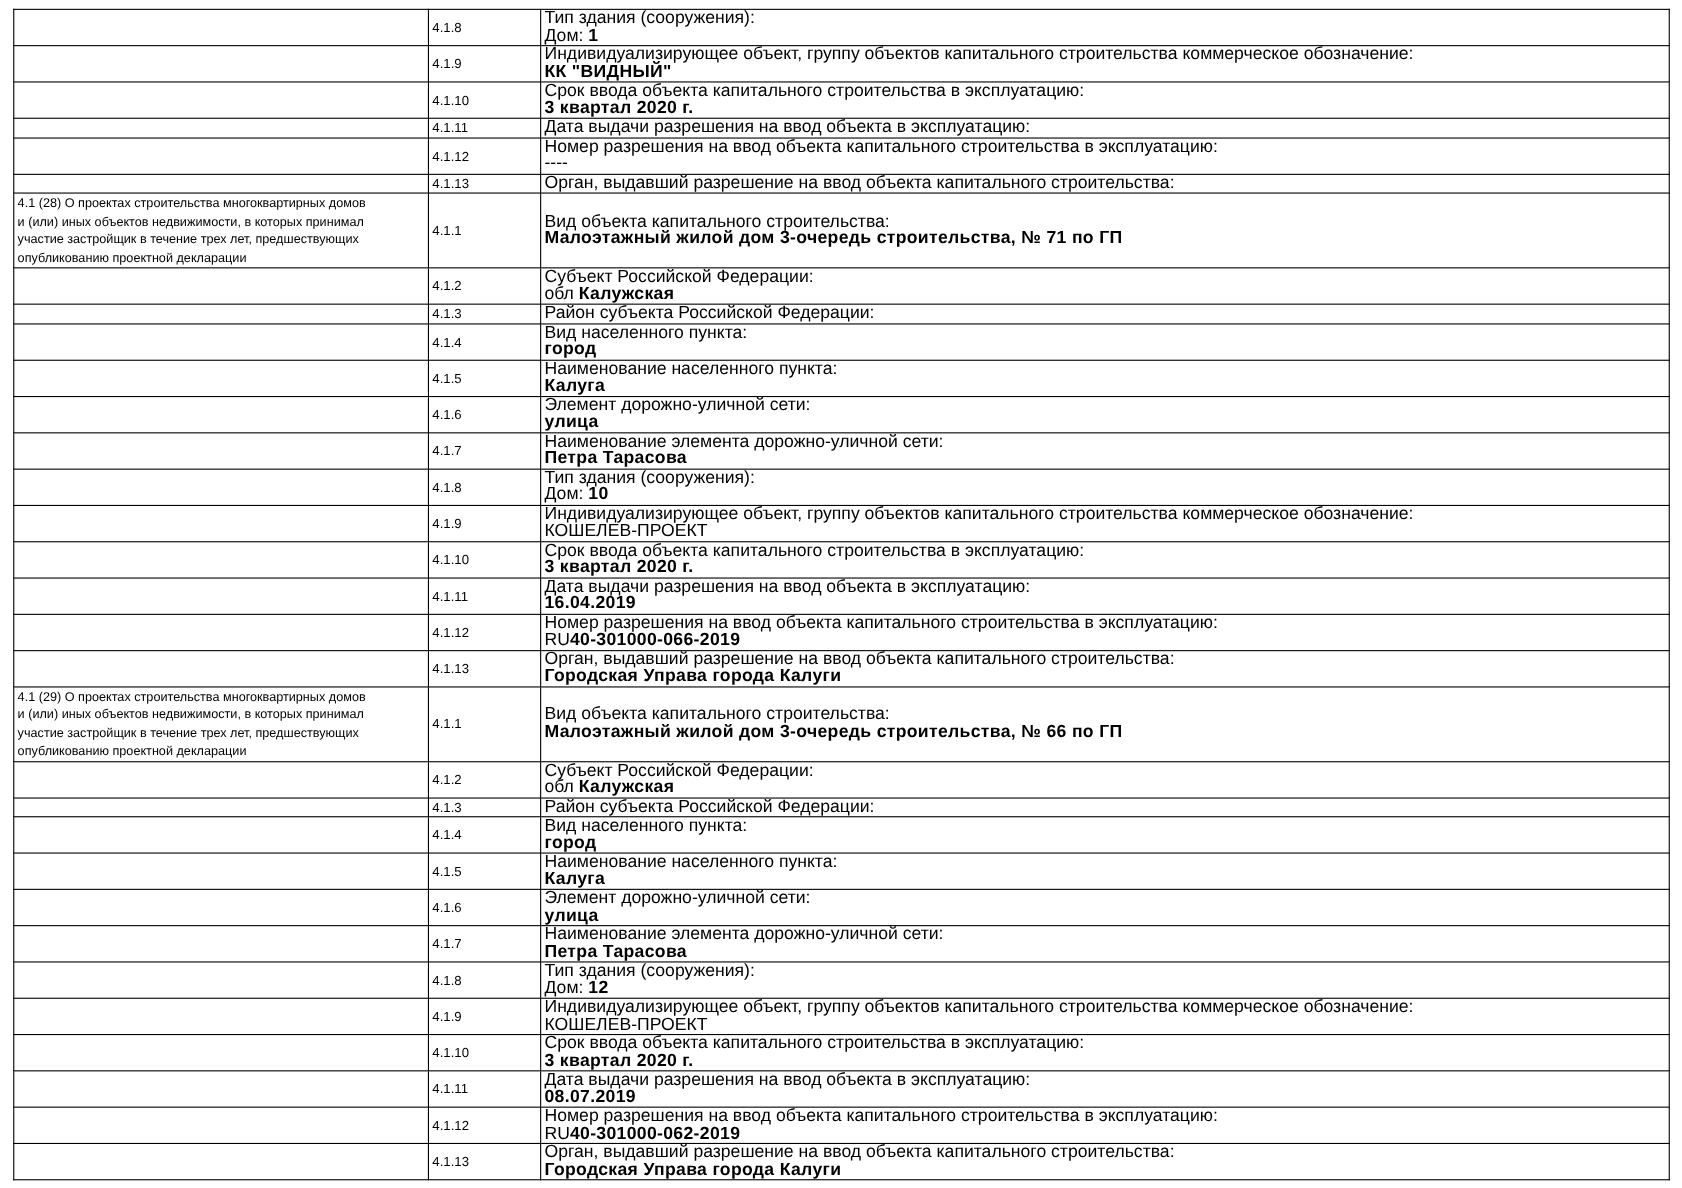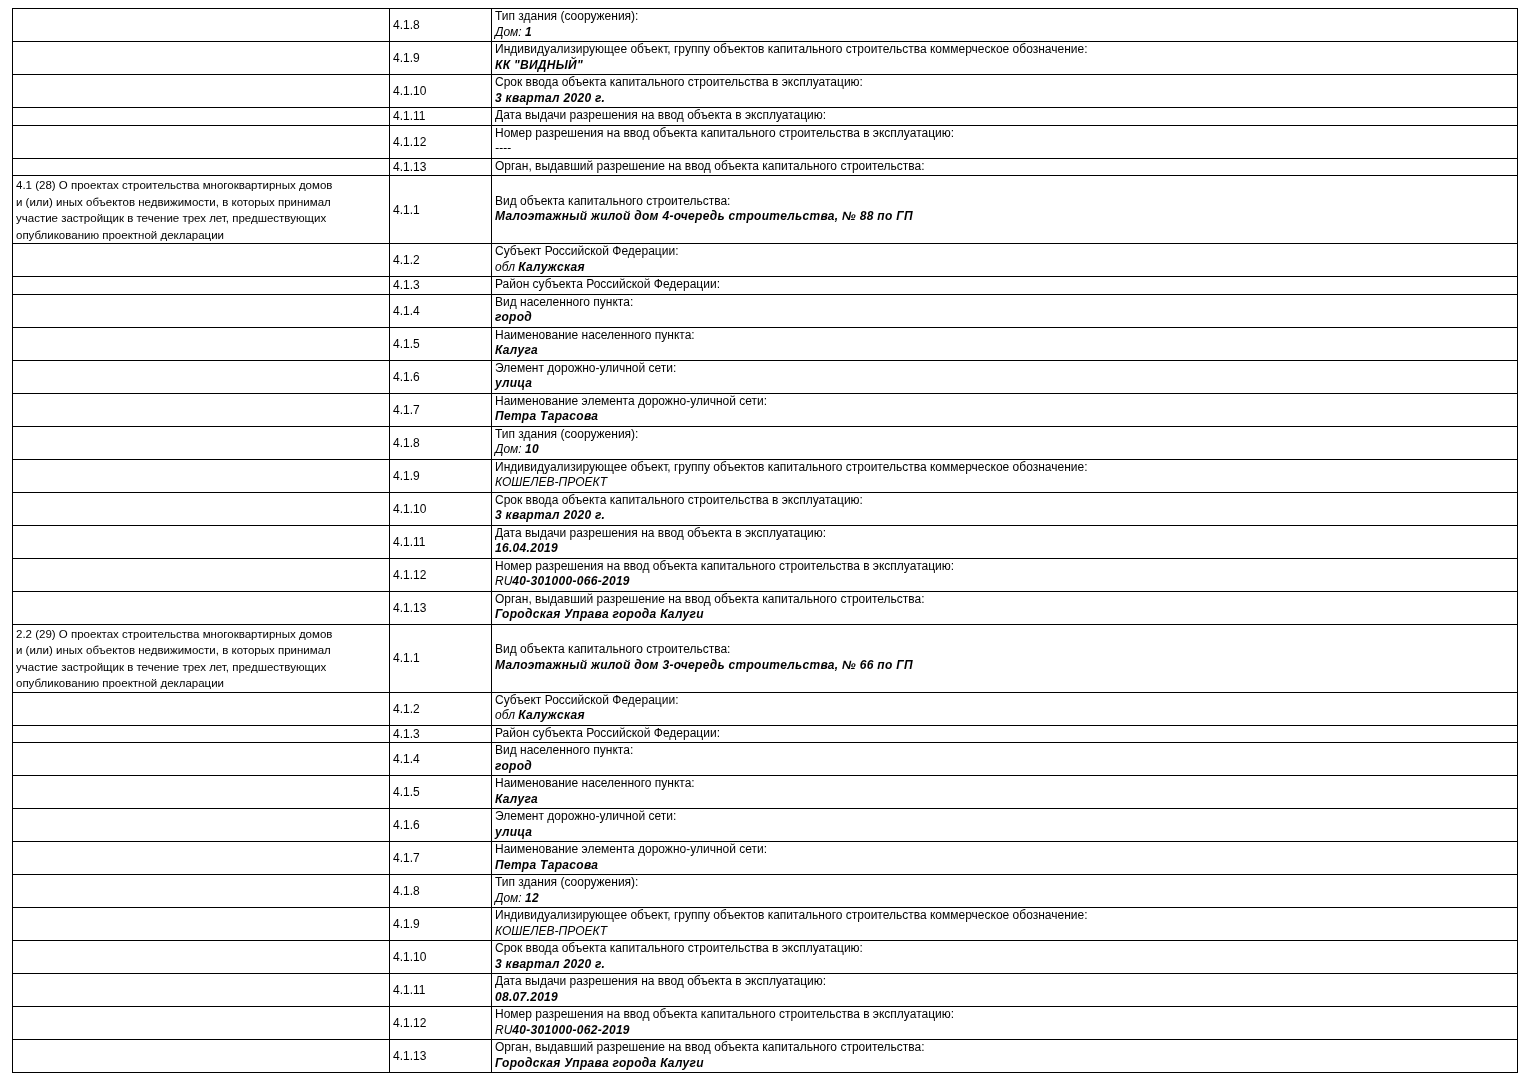--- a/index.html
+++ b/index.html
@@ -47,29 +47,28 @@
     margin-top: 44px;
   }
   td.c-num {
     font-size: 12px;
     padding: 0 2px 0 3px;
   }
   td.c-val {
     padding: 0 4px 1px 3px;
   }
   td.c-val .lbl {
-    font-size: 12px;
+    font-size: 16px;
     line-height: 15.5px;
     white-space: nowrap;
   }
   td.c-val .val {
-    font-size: 12px;
+    font-size: 16px;
     line-height: 15.5px;
     white-space: nowrap;
-    font-style: italic;
   }
   td.c-val .val .b { font-weight: 700; letter-spacing: 0.3px; }
 </style>
 </head>
 <body>
 
 <div class="page">
   <table class="decl-table">
     <colgroup>
       <col class="w-desc">
@@ -124,21 +123,21 @@
           </td>
         </tr>
         <tr class="row-tall">
           <td class="c-desc">4.1 (28) О проектах строительства многоквартирных домов
 и (или) иных объектов недвижимости, в которых принимал
 участие застройщик в течение трех лет, предшествующих
 опубликованию проектной декларации</td>
           <td class="c-num">4.1.1</td>
           <td class="c-val">
             <div class="lbl">Вид объекта капитального строительства:</div>
-            <div class="val"><span class="b">Малоэтажный жилой дом 4-очередь строительства, № 88 по ГП</span></div>
+            <div class="val"><span class="b">Малоэтажный жилой дом 3-очередь строительства, № 71 по ГП</span></div>
           </td>
         </tr>
         <tr class="row-2">
           <td class="c-desc"></td>
           <td class="c-num">4.1.2</td>
           <td class="c-val">
             <div class="lbl">Субъект Российской Федерации:</div>
             <div class="val"><span>обл </span><span class="b">Калужская</span></div>
           </td>
         </tr>
@@ -223,21 +222,21 @@
         </tr>
         <tr class="row-2">
           <td class="c-desc"></td>
           <td class="c-num">4.1.13</td>
           <td class="c-val">
             <div class="lbl">Орган, выдавший разрешение на ввод объекта капитального строительства:</div>
             <div class="val"><span class="b">Городская Управа города Калуги</span></div>
           </td>
         </tr>
         <tr class="row-tall">
-          <td class="c-desc">2.2 (29) О проектах строительства многоквартирных домов
+          <td class="c-desc">4.1 (29) О проектах строительства многоквартирных домов
 и (или) иных объектов недвижимости, в которых принимал
 участие застройщик в течение трех лет, предшествующих
 опубликованию проектной декларации</td>
           <td class="c-num">4.1.1</td>
           <td class="c-val">
             <div class="lbl">Вид объекта капитального строительства:</div>
             <div class="val"><span class="b">Малоэтажный жилой дом 3-очередь строительства, № 66 по ГП</span></div>
           </td>
         </tr>
         <tr class="row-2">

